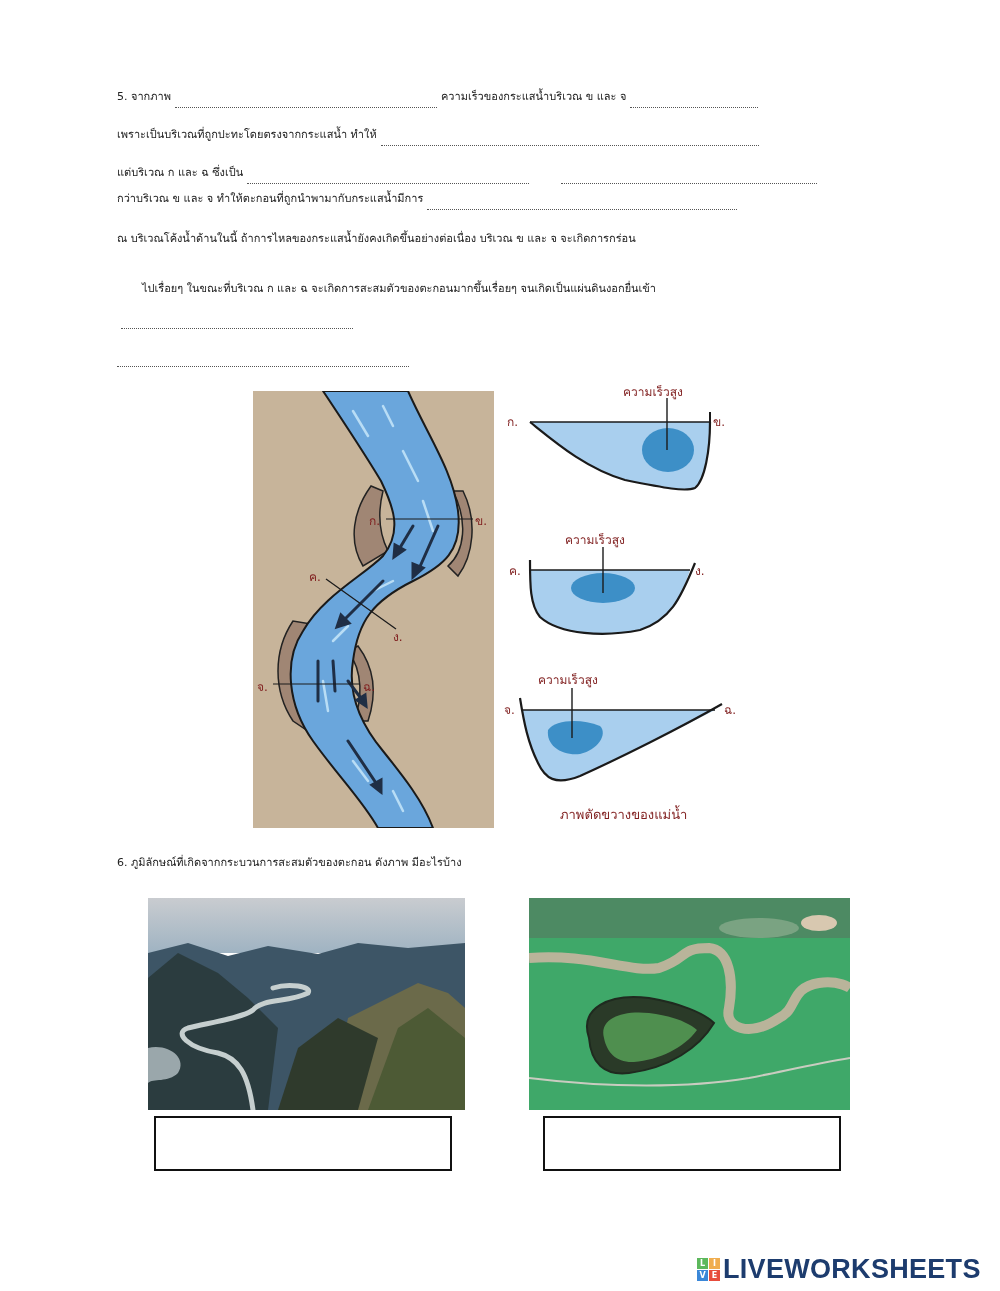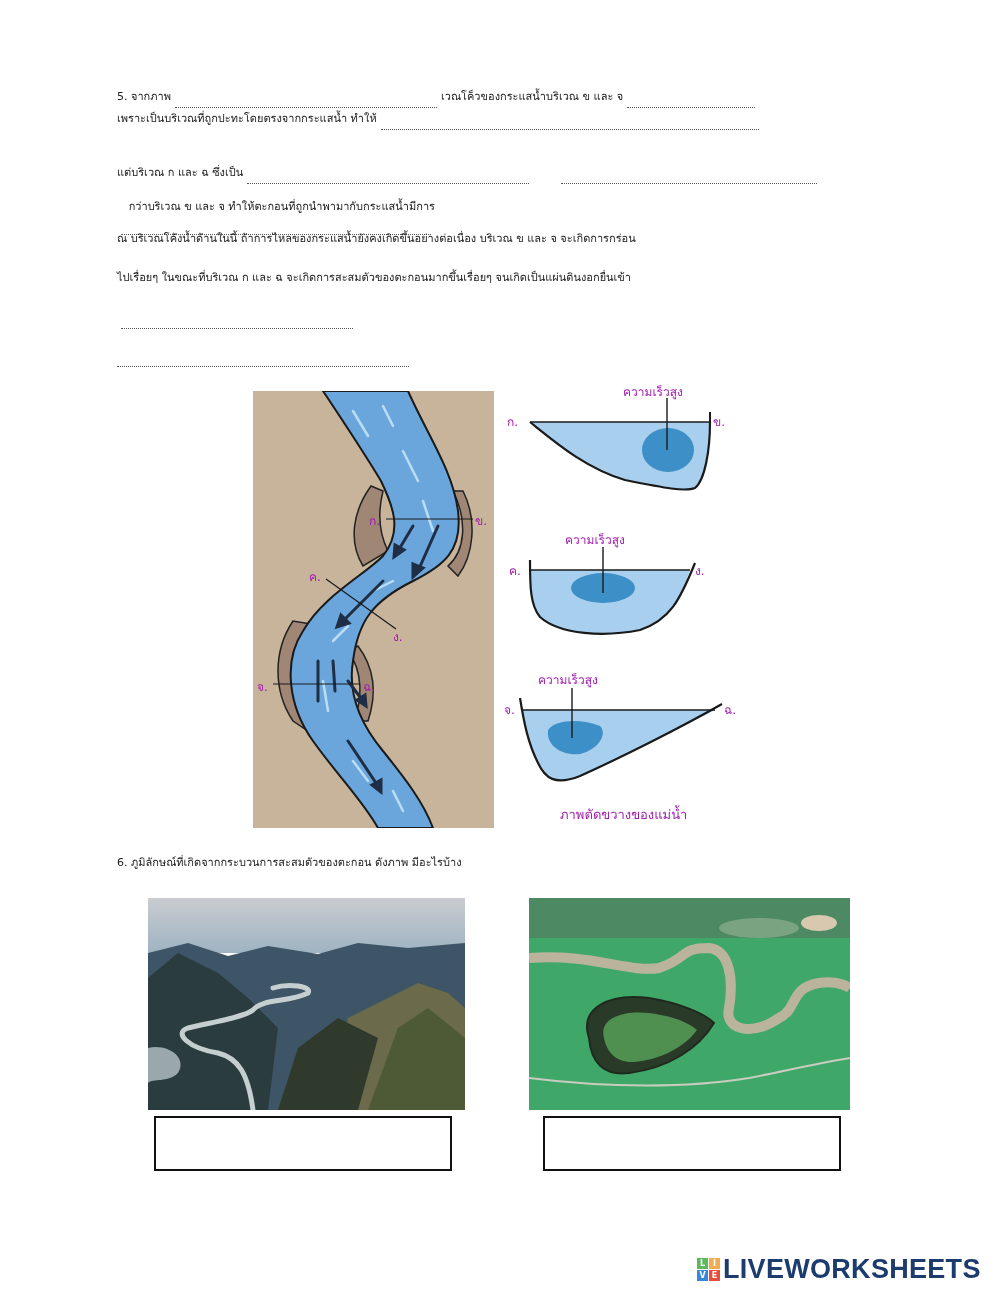--- a/index.html
+++ b/index.html
@@ -3,58 +3,58 @@
 <meta charset="utf-8">
 <style>
   html, body { margin: 0; padding: 0; background: #ffffff; }
   body { width: 1000px; height: 1291px; position: relative; overflow: hidden;
          font-family: "DejaVu Sans", sans-serif; color: #222; }
   .line { position: absolute; left: 117px; font-size: 11px; line-height: 22px; white-space: nowrap;
           display: flex; align-items: flex-end; }
   .blank { display: inline-block; border-bottom: 1.5px dotted #555; height: 16px; margin: 0 4px; }
   .txt { display: inline-block; }
   .figure { position: absolute; }
-  .label { position: absolute; font-size: 12px; color: #a21caf; font-family: "DejaVu Sans", sans-serif; }
+  .label { position: absolute; font-size: 12px; color: #7f1d1d; font-family: "DejaVu Sans", sans-serif; }
   .answer-box { position: absolute; border: 2px solid #111; background: #fff; }
   .logo { position: absolute; left: 697px; top: 1254px; display: flex; align-items: center; }
   .logo-squares { display: grid; grid-template-columns: 11px 11px; grid-template-rows: 11px 11px; gap: 1px; margin-right: 3px; }
   .logo-squares span { font-size: 8px; font-weight: bold; color: #fff; text-align: center; line-height: 11px; }
   .logo-text { font-family: "Liberation Sans", sans-serif; font-weight: bold; font-size: 27px; color: #1d3c6e; letter-spacing: 0.3px; }
 </style>
 </head>
 <body>
 
 <div class="line" style="top:86px;">
   <span class="txt">5. จากภาพ</span>
   <span class="blank" style="width:262px;"></span>
-  <span class="txt">เวณโค็วของกระแสน้ำบริเวณ ข และ จ</span>
+  <span class="txt">ความเร็วของกระแสน้ำบริเวณ ข และ จ</span>
   <span class="blank" style="width:128px;"></span>
 </div>
 
-<div class="line" style="top:108px;">
+<div class="line" style="top:124px;">
   <span class="txt">เพราะเป็นบริเวณที่ถูกปะทะโดยตรงจากกระแสน้ำ ทำให้</span>
   <span class="blank" style="width:378px;"></span>
 </div>
 
 <div class="line" style="top:162px;">
   <span class="txt">แต่บริเวณ ก และ ฉ ซึ่งเป็น</span>
   <span class="blank" style="width:282px;"></span>
   <span class="blank" style="width:256px; margin-left:28px;"></span>
 </div>
 
-<div class="line" style="top:196px;flex-direction:column;">
+<div class="line" style="top:188px;">
   <span class="txt">กว่าบริเวณ ข และ จ ทำให้ตะกอนที่ถูกนำพามากับกระแสน้ำมีการ</span>
   <span class="blank" style="width:310px;"></span>
 </div>
 
 <div class="line" style="top:228px;">
   <span class="txt">ณ บริเวณโค้งน้ำด้านในนี้ ถ้าการไหลของกระแสน้ำยังคงเกิดขึ้นอย่างต่อเนื่อง บริเวณ ข และ จ จะเกิดการกร่อน</span>
 </div>
 
-<div class="line" style="top:267px;">
+<div class="line" style="top:278px;margin-left:25px;">
   <span class="txt">ไปเรื่อยๆ ในขณะที่บริเวณ ก และ ฉ จะเกิดการสะสมตัวของตะกอนมากขึ้นเรื่อยๆ จนเกิดเป็นแผ่นดินงอกยื่นเข้า</span>
 </div>
 
 <div class="line" style="top:312px;">
   <span class="blank" style="width:232px;"></span>
 </div>
 
 <div class="line" style="top:350px;">
   <span class="blank" style="width:292px; margin-left:0;"></span>
 </div>

